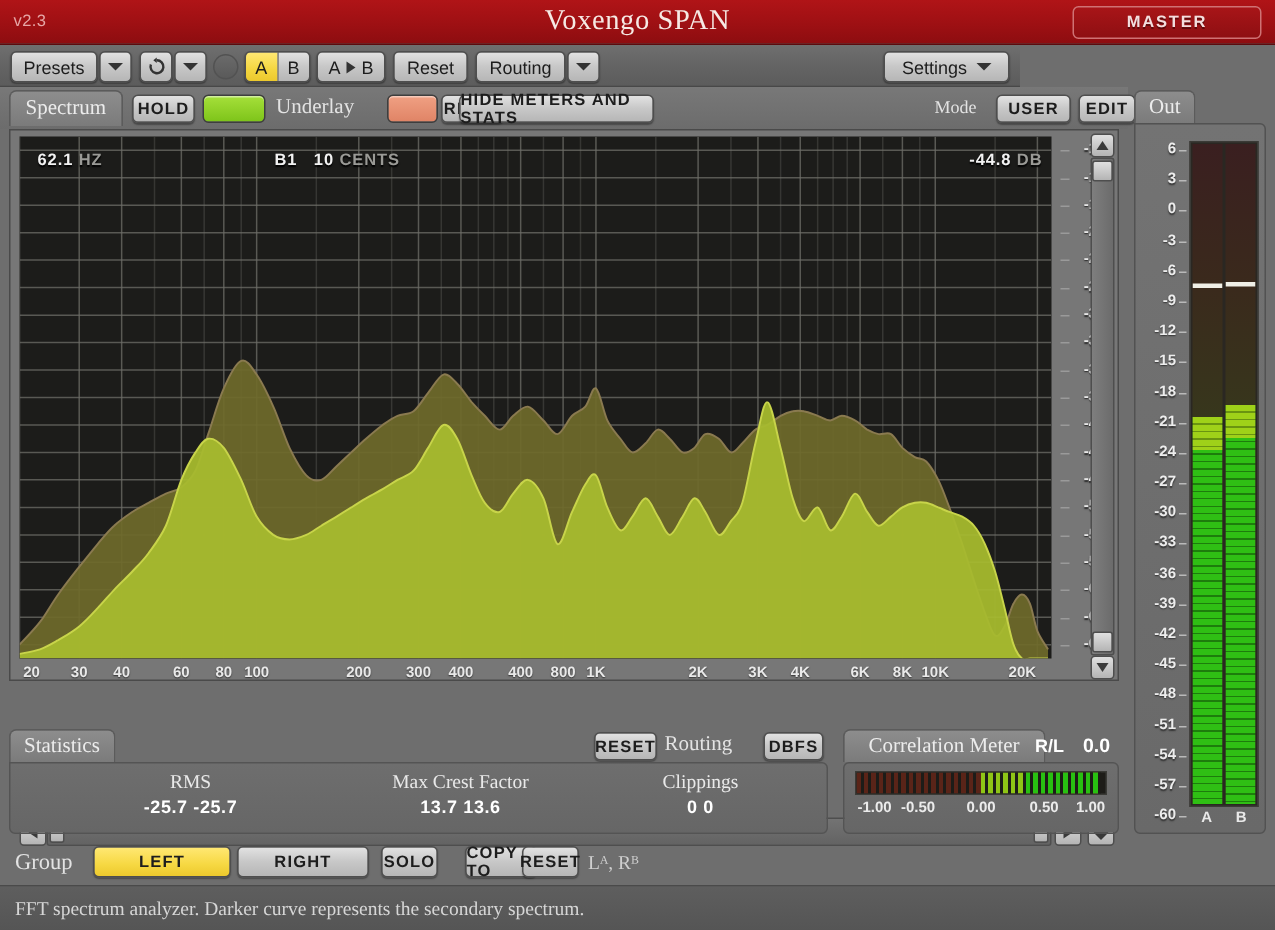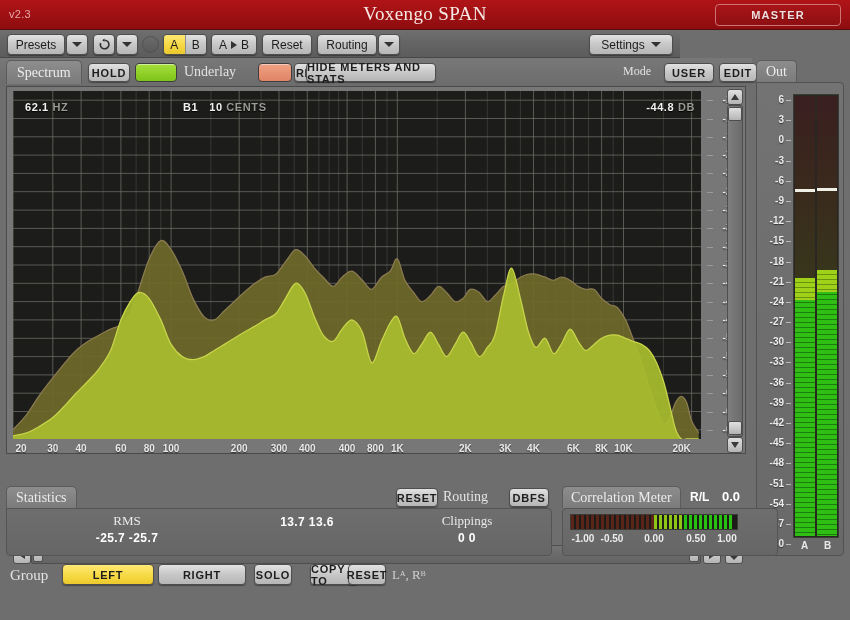--- a/index.html
+++ b/index.html
@@ -185,29 +185,29 @@
     font-family:"Liberation Serif",serif; }
   #dbfs-btn { position:absolute; left:509px; top:2px; width:40px; height:19px; }
   .statbody { position:absolute; left:6px; top:508px; width:546px; height:48px;
     background: linear-gradient(180deg,#6e6e6e,#666); border:1px solid #545454; border-radius:0 4px 4px 4px; }
   .statcell { position:absolute; top:4px; text-align:center; color:#e6e6e6; }
   .statcell .t { font-size:13px; font-family:"Liberation Serif",serif; color:#e9e9e9; }
   .statcell .v { font-size:12px; font-weight:bold; margin-top:2px; letter-spacing:.4px;
     font-family:"Liberation Sans Narrow","Liberation Sans",sans-serif; color:#fff; }
 
   
-  .corrtab { position:absolute; left:562px; top:486px; height:22px; padding:0 8px;
+  .corrtab { position:absolute; left:562px; top:486px; height:22px; padding:0 16px;
     background: linear-gradient(180deg,#8d8d8d,#7b7b7b); border:1px solid #5b5b5b; border-bottom:none;
     border-radius:5px 5px 0 0; color:#ececec; font-size:14px; display:flex; align-items:center;
     font-family:"Liberation Serif",serif; }
   #rl-lbl { position:absolute; left:690px; top:490px; font-size:12px; font-weight:bold; color:#ffffff;
     font-family:"Liberation Sans Narrow","Liberation Sans",sans-serif; }
   #rl-val { position:absolute; left:722px; top:489px; font-size:13px; font-weight:bold; color:#fff;
     font-family:"Liberation Sans Narrow","Liberation Sans",sans-serif; }
-  .corrbody { position:absolute; left:562px; top:508px; width:216px; height:48px;
+  .corrbody { position:absolute; left:562px; top:508px; width:184px; height:48px;
     background: linear-gradient(180deg,#6e6e6e,#666); border:1px solid #545454; border-radius:4px; }
   .corrmeter { position:absolute; left:7px; top:5px; width:168px; height:16px; background:#1d1c18;
     border:1px solid #3a3a36; overflow:hidden; }
   .corrneg { position:absolute; left:0; top:0; width:50%; height:100%;
     background: repeating-linear-gradient(90deg,#5a2418 0px,#5a2418 3px,#1d1c18 3px,#1d1c18 5px); }
   .corrpos { position:absolute; left:50%; top:0; width:48%; height:100%;
     background: repeating-linear-gradient(90deg,#8ec516 0px,#8ec516 3px,#1d1c18 3px,#1d1c18 5px); }
   .corrpos2 { position:absolute; left:68%; top:0; width:30%; height:100%;
     background: repeating-linear-gradient(90deg,#28c111 0px,#28c111 3px,#1d1c18 3px,#1d1c18 5px); }
   .corrlbls { position:absolute; left:7px; top:24px; width:168px; height:14px; }
@@ -549,20 +549,21 @@
     <div class="btn cap" id="stat-reset">RESET</div>
     <div id="metering-lbl">Routing</div>
     <div class="btn cap" id="dbfs-btn">DBFS</div>
   </div>
   <div class="statbody" id="statbody">
       <div class="statcell" style="left: 60px; width: 120px;">
         <div class="t">RMS</div>
         <div class="v">-25.7 -25.7</div>
       </div>
       <div class="statcell" style="left: 215px; width: 170px;">
+        <div class="t">Max Crest Factor</div>
         <div class="v">13.7  13.6</div>
       </div>
       <div class="statcell" style="left: 400px; width: 120px;">
         <div class="t">Clippings</div>
         <div class="v">0     0</div>
       </div>
     </div>
 
   <div class="corrtab">Correlation Meter</div>
   <div id="rl-lbl">R/L</div>
@@ -585,13 +586,16 @@
   <div class="groupbar">
     <div id="group-lbl">Group</div>
     <div class="btn cap yellow" id="grp-left">LEFT</div>
     <div class="btn cap" id="grp-right">RIGHT</div>
     <div class="btn cap" id="solo-btn">SOLO</div>
     <div class="btn cap" id="copyto-btn">COPY TO</div>
     <div class="btn cap" id="reset2-btn">RESET</div>
     <div id="lr-note">Lᴬ, Rᴮ</div>
   </div>
 
+  <div class="footer">
+    <div id="footer-text">FFT spectrum analyzer. Darker curve represents the secondary spectrum.</div>
+  </div>
 </div>
 
 </body></html>

